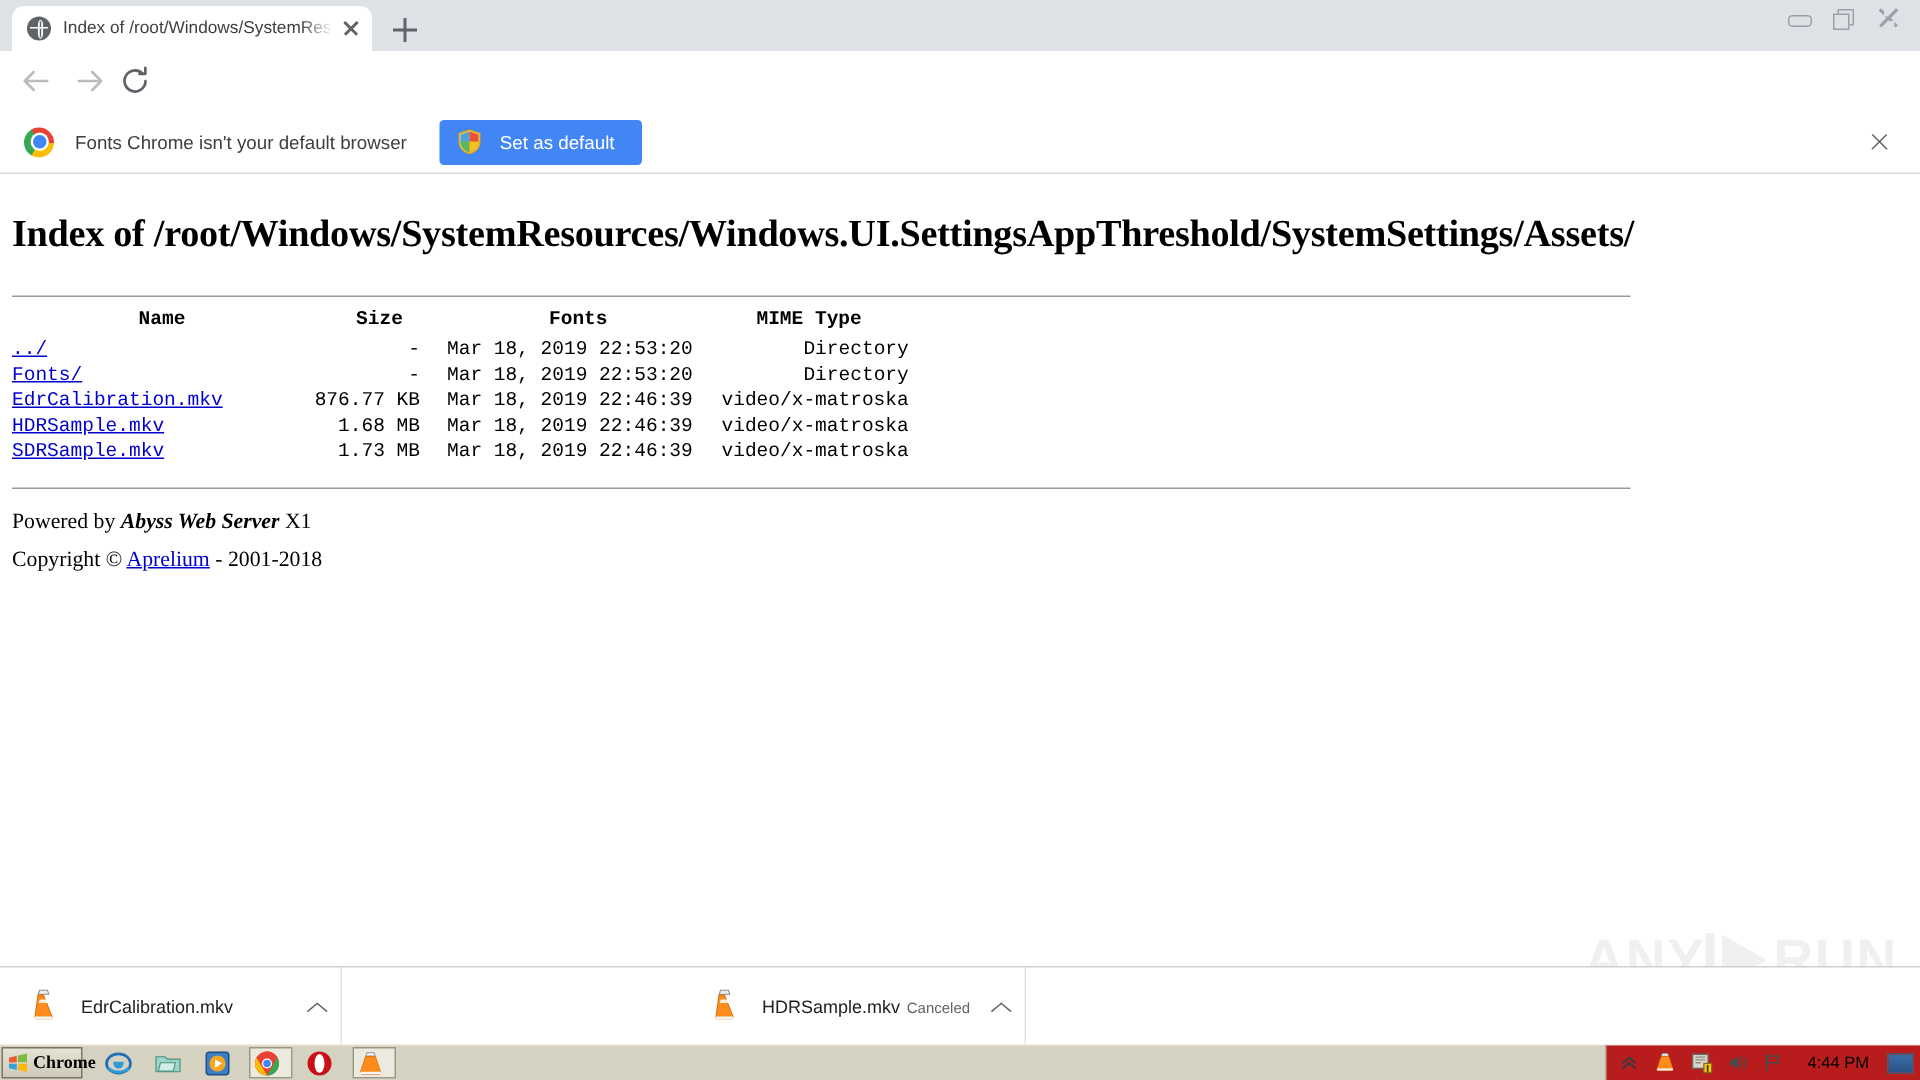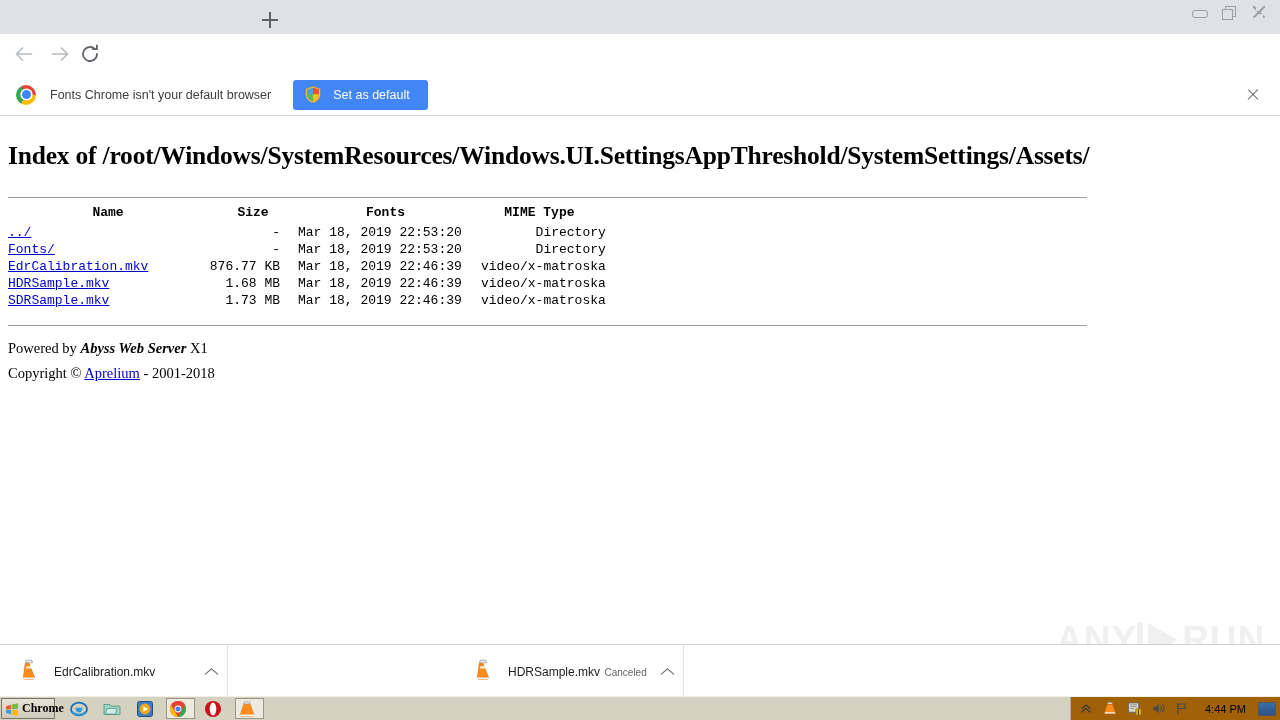--- a/index.html
+++ b/index.html
@@ -380,41 +380,46 @@
     position: absolute; left: 166px; top: 1px;
     width: 29px; height: 21px; border: 1px solid #9b9784; background: #eceadf;
   }
   #ql-vlc-frame {
     position: absolute; left: 235px; top: 1px;
     width: 29px; height: 21px; border: 1px solid #9b9784; background: #eceadf;
   }
   #tray {
     position: absolute; right: 0; top: 0; height: 24px;
     width: 210px;
-    background: #a16207;
+    background: #b91c1c;
     border-left: 1px solid #b3ae9e;
     display: flex; align-items: center;
   }
   .tray-icon { width: 16px; height: 16px; margin-left: 8px; position: relative; flex: 0 0 16px; }
   #tray-time {
     margin-left: 14px; font-size: 11px; color: #000;
     font-family: "Liberation Sans", sans-serif;
   }
   #tray-desktop {
     margin-left: 12px; width: 18px; height: 14px;
     background: linear-gradient(#3a6ea5, #2a5485);
     border: 1px solid #556;
   }
 </style>
 </head>
 <body>
 
 <div id="browser-window">
 
   <div id="tab-strip">
+    <div id="tab">
+      <span id="tab-favicon"></span>
+      <span id="tab-title">Index of /root/Windows/SystemRes</span>
+      <span id="tab-close"></span>
+    </div>
     <div id="new-tab-button"></div>
 
     <div class="caption-btn" id="win-min"></div>
     <div class="caption-btn" id="win-max">
       <span class="maxbox-a"></span>
       <span class="maxbox-b"></span>
     </div>
     <div class="caption-btn" id="win-close">
       <span class="xline a"></span>
       <span class="xline b"></span>

